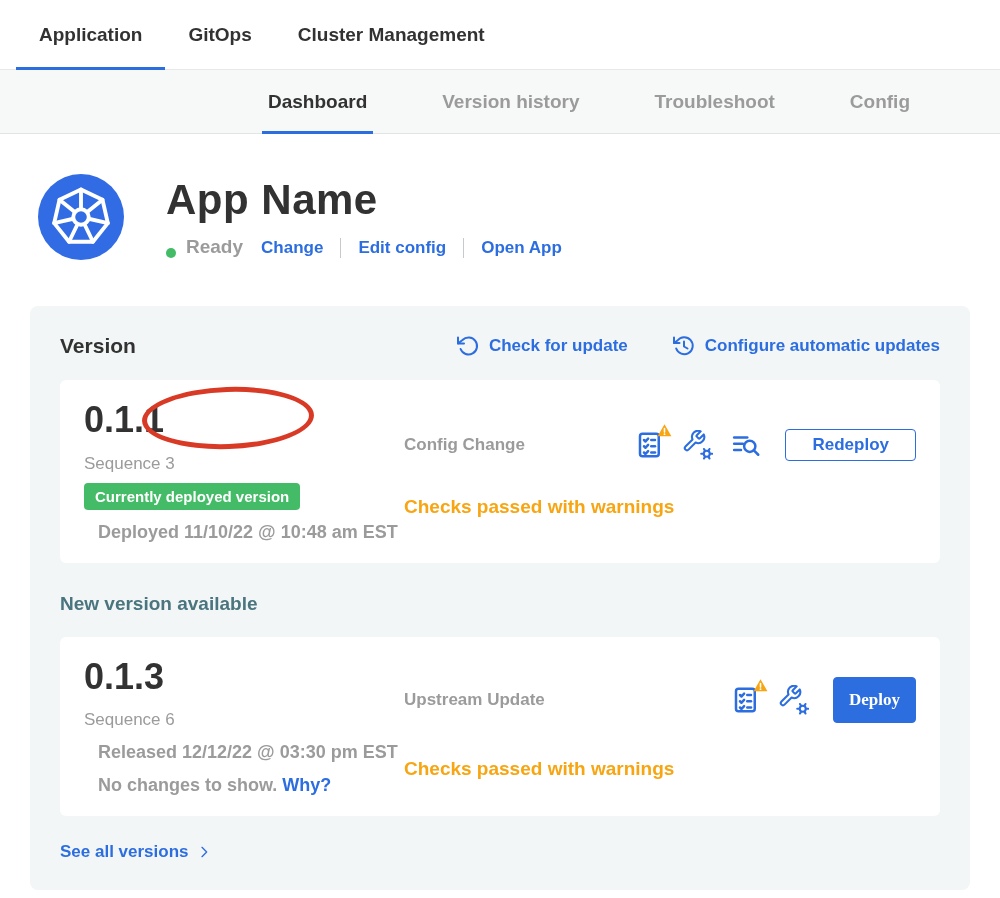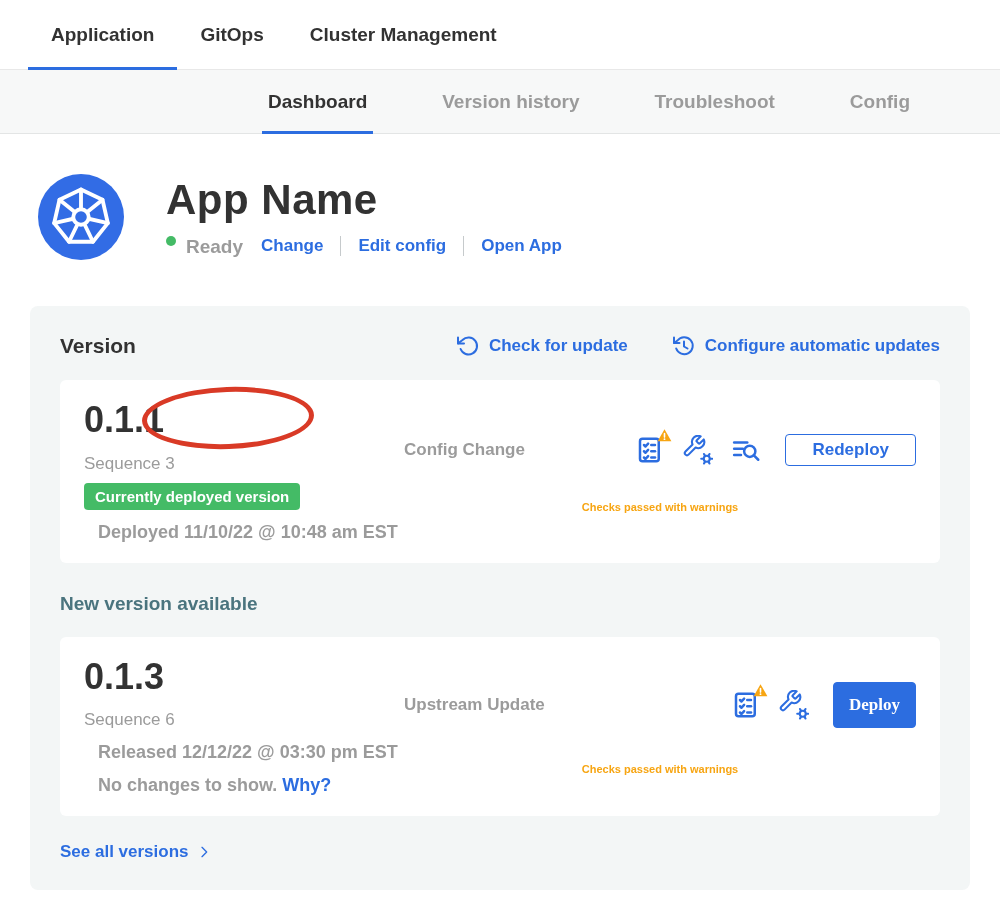--- a/index.html
+++ b/index.html
@@ -11,36 +11,36 @@
     --gray:#9b9b9b;
     --dark:#323232;
   }
   *{box-sizing:border-box;}
   html,body{margin:0;padding:0;}
   body{
     width:1000px;height:898px;overflow:hidden;background:#fff;
     font-family:"Liberation Sans","DejaVu Sans",sans-serif;color:var(--dark);
   }
   
-  .topnav{display:flex;align-items:center;height:70px;border-bottom:1px solid #e8e8e8;padding-left:28px;}
+  .topnav{display:flex;align-items:center;height:70px;border-bottom:1px solid #e8e8e8;padding-left:16px;}
   .topnav-item{padding:0 23px;font-size:19px;font-weight:700;color:var(--dark);height:100%;
     display:flex;align-items:center;position:relative;cursor:pointer;white-space:nowrap;}
   .topnav-item.active::after{content:"";position:absolute;left:0;right:0;bottom:-1px;height:3px;background:var(--blue);}
   
   .subnav{display:flex;align-items:center;height:64px;background:#f7f8f8;border-bottom:1px solid #e3e5e5;
     padding-left:268px;column-gap:75px;}
   .subnav-item{font-size:19px;font-weight:600;color:var(--gray);height:100%;display:flex;align-items:center;
     position:relative;cursor:pointer;white-space:nowrap;}
   .subnav-item.active{color:var(--dark);font-weight:700;}
   .subnav-item.active::after{content:"";position:absolute;left:-6px;right:-6px;bottom:-1px;height:3px;background:var(--blue);}
   
   .app-header{display:flex;align-items:center;margin:40px 0 0 38px;gap:42px;}
   .k8s-logo svg{width:86px;height:86px;display:block;}
   .page-title{font-size:42px;margin:0;font-weight:700;letter-spacing:.5px;}
-  .status-row{display:flex;align-items:flex-start;margin-top:12px;gap:10px;}
+  .status-row{display:flex;align-items:flex-end;margin-top:12px;gap:10px;}
   .status-dot{width:10px;height:10px;border-radius:50%;background:var(--green);}
   .status-text{color:var(--gray);font-size:19px;font-weight:600;margin-right:8px;}
   .hlink{color:var(--blue);font-size:17px;font-weight:700;cursor:pointer;text-decoration:none;white-space:nowrap;}
   .vdiv{width:1px;height:20px;background:#c6cacc;margin:0 7px;}
   
   .panel{width:940px;margin:46px 0 0 30px;background:#f3f6f6;border-radius:8px;padding:28px 30px;}
   .panel-head{display:flex;justify-content:space-between;align-items:center;}
   .panel-title{font-size:21px;font-weight:700;}
   .panel-actions{display:flex;gap:44px;align-items:center;}
   .icon-link{display:flex;align-items:center;gap:9px;color:var(--blue);font-weight:700;font-size:17px;cursor:pointer;text-decoration:none;}
@@ -62,21 +62,21 @@
   .vcard-row{display:flex;align-items:center;}
   .change-type{color:var(--gray);font-size:17px;font-weight:700;white-space:nowrap;}
   .icon-group{display:flex;align-items:center;gap:18px;margin-left:auto;margin-right:24px;}
   .icon-wrap{position:relative;display:inline-flex;cursor:pointer;}
   .icon-wrap svg.main{width:30px;height:30px;}
   .warn-badge{position:absolute;top:-7px;right:-7px;width:15px;height:15px;}
   .btn{font-size:17px;font-weight:700;border-radius:4px;padding:5px 26px;cursor:pointer;
     font-family:"Liberation Sans","DejaVu Sans",sans-serif;}
   .btn-outline{background:#fff;border:1px solid var(--blue);color:var(--blue);}
   .btn-solid{background:var(--blue);border:1px solid var(--blue);color:#fff;padding:12px 15px;font-family:Liberation Serif, serif;}
-  .checks{margin-top:16px;text-align:center;color:var(--orange);font-weight:700;font-size:11px;}
+  .checks{margin-top:16px;text-align:left;color:var(--orange);font-weight:700;font-size:19px;}
   .new-version-heading{margin-top:30px;color:var(--teal);font-size:19px;font-weight:700;}
   .see-all{margin-top:26px;display:inline-flex;align-items:center;gap:7px;color:var(--blue);
     font-weight:700;font-size:17px;cursor:pointer;text-decoration:none;}
   .see-all svg{width:16px;height:16px;}
 </style>
 </head>
 <body>
 
 <nav class="topnav">
   <div class="topnav-item active">Application</div>

